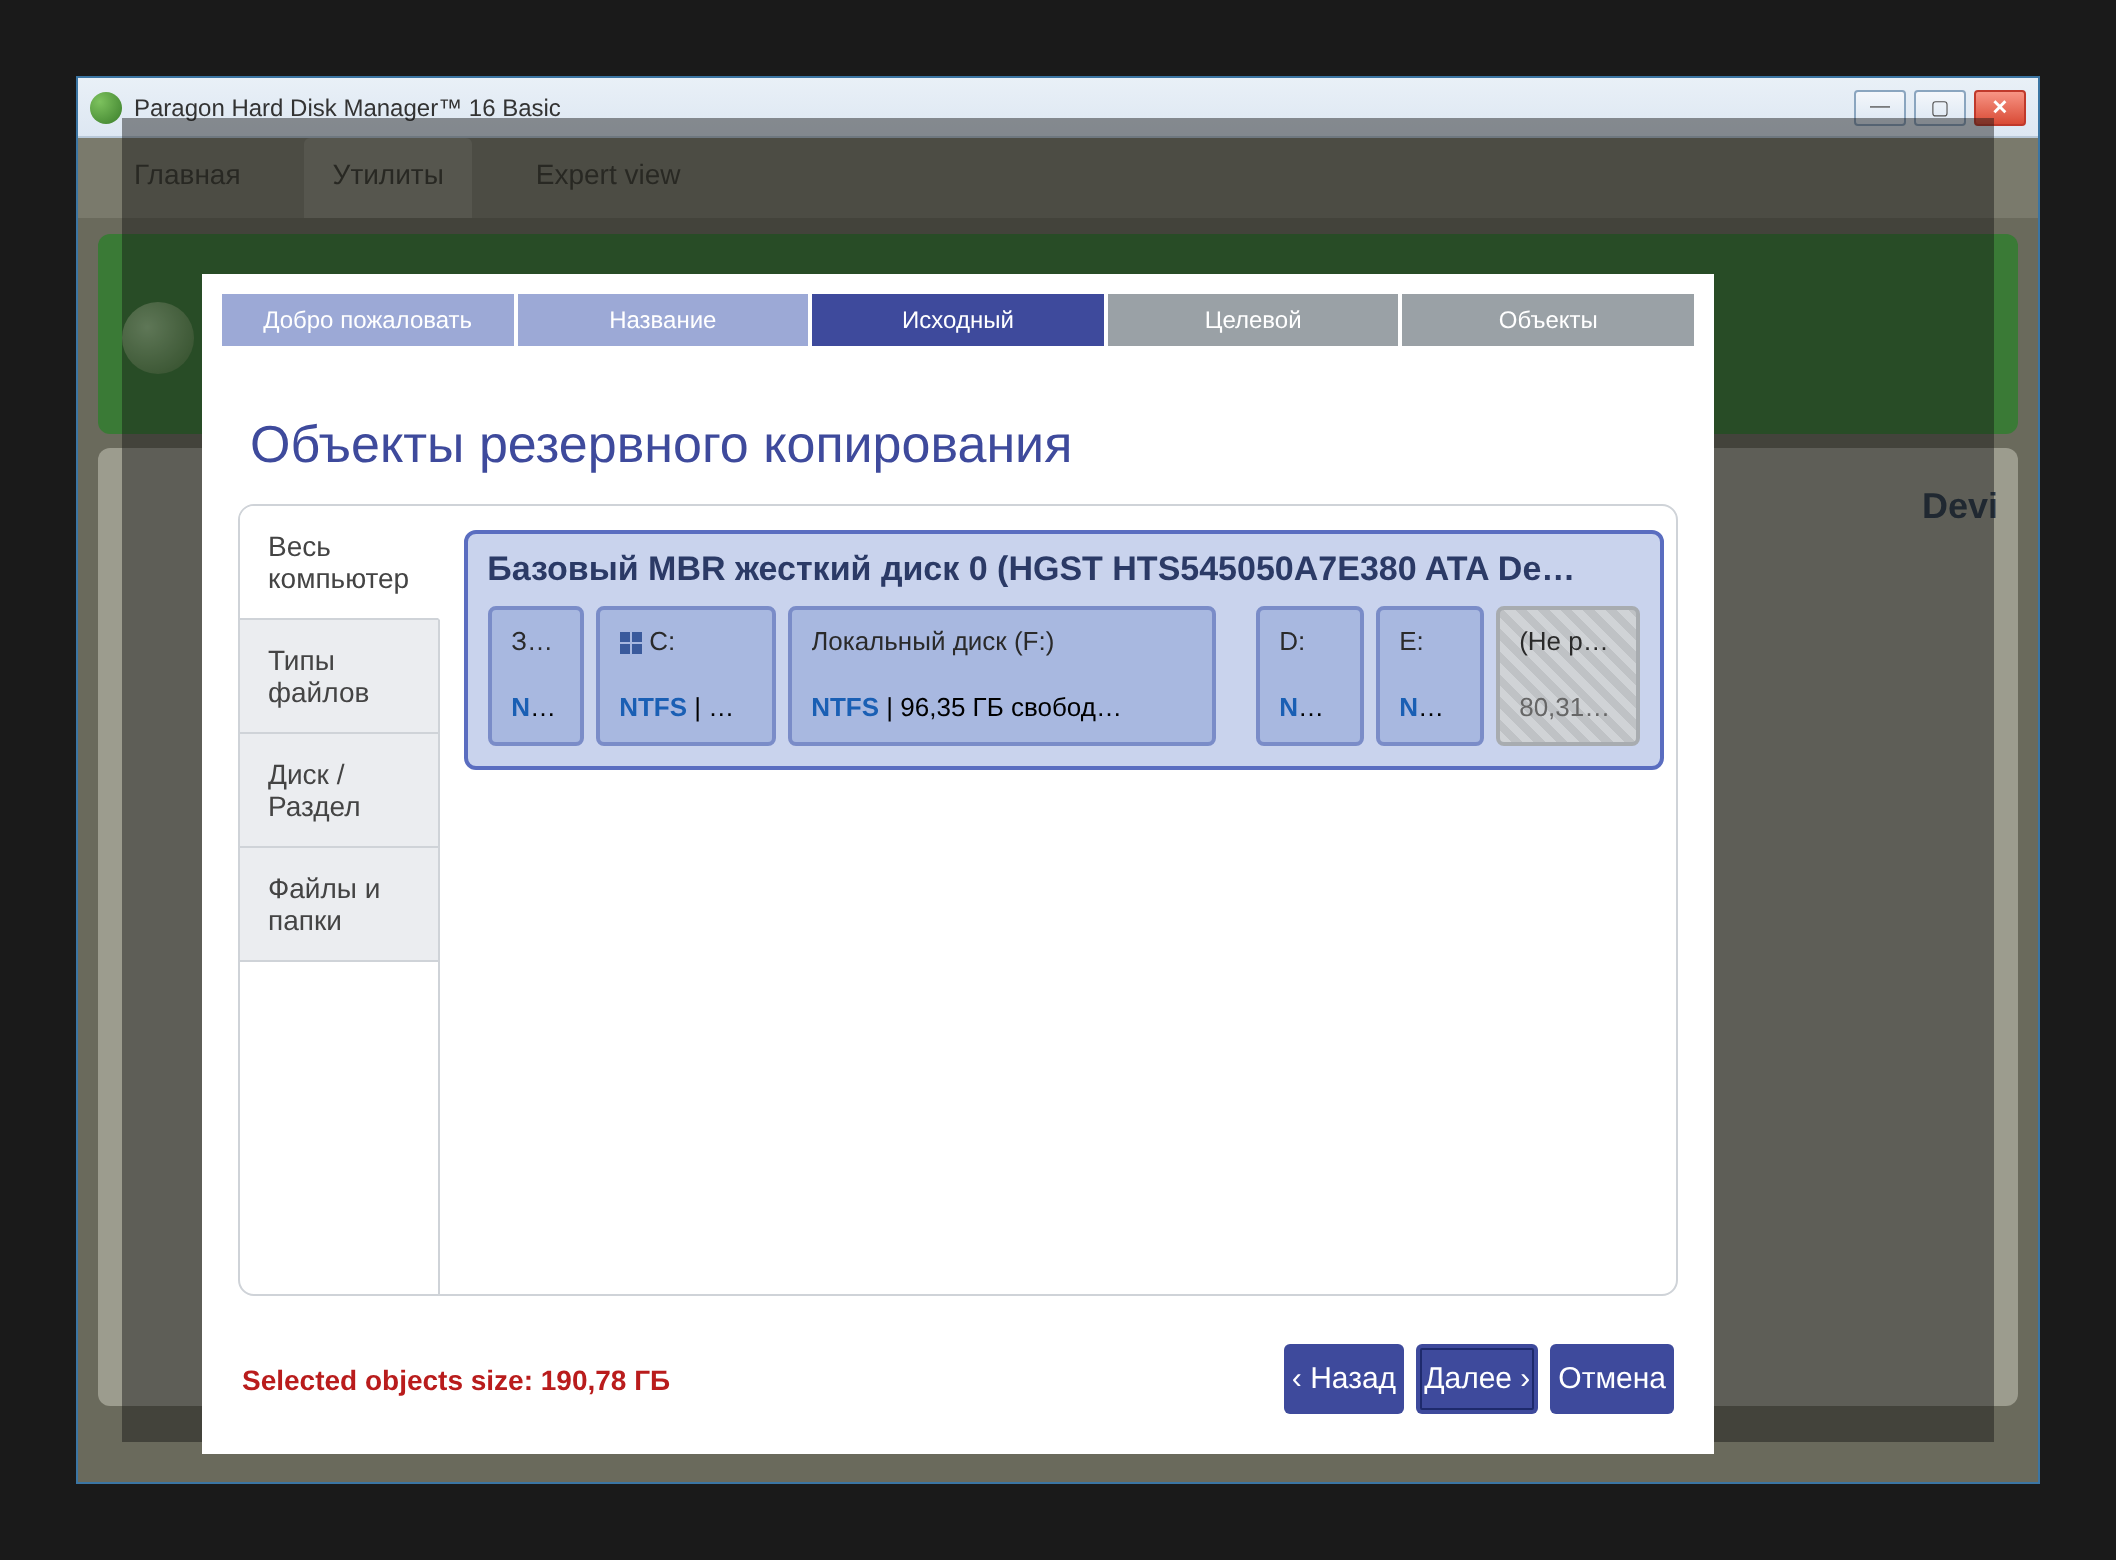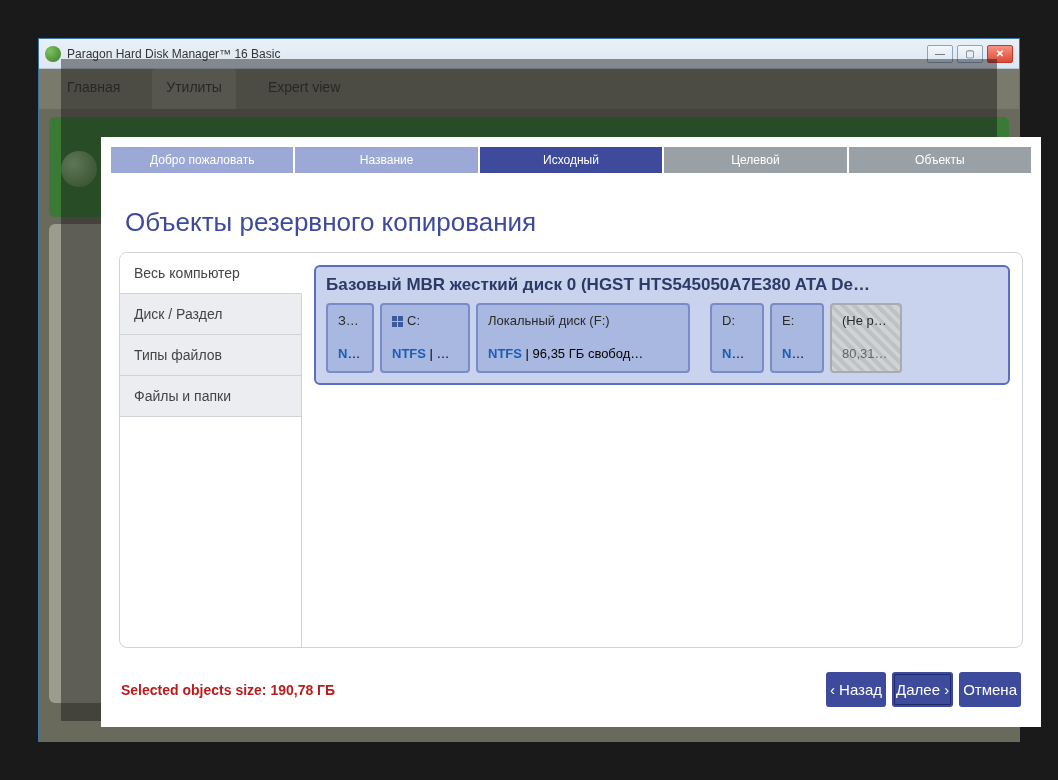--- a/index.html
+++ b/index.html
@@ -74,21 +74,21 @@
   color: #2a3a4a; font-weight: 600; font-size: 18px;
 }
 .overlay {
   position: absolute;
   top: 20px; left: 22px; right: 22px; bottom: 20px;
   background: rgba(20,20,20,0.45);
 }
 .dialog {
   position: absolute;
   top: 98px; left: 62px;
-  width: 940px; height: 590px;
+  width: 756px; height: 590px;
   background: #fff;
   display: flex; flex-direction: column;
 }
 .steps {
   display: flex; height: 26px;
   margin: 10px 10px 0;
   gap: 2px;
 }
 .step {
   flex: 1;
@@ -223,22 +223,22 @@
         <div class="step done">Добро пожаловать</div>
         <div class="step done">Название</div>
         <div class="step active">Исходный</div>
         <div class="step pending">Целевой</div>
         <div class="step pending">Объекты</div>
       </div>
     <div class="page-title">Объекты резервного копирования</div>
     <div class="content-box">
       <div class="sidebar" id="sidebar">
           <div class="sidebar-item active">Весь компьютер</div>
+          <div class="sidebar-item">Типы файлов</div>
           <div class="sidebar-item">Диск / Раздел</div>
-          <div class="sidebar-item">Типы файлов</div>
           <div class="sidebar-item">Файлы и папки</div>
           <div class="sidebar-fill"></div>
         </div>
       <div class="disk-area">
         <div class="disk-box">
           <div class="disk-title">Базовый MBR жесткий диск 0 (HGST HTS545050A7E380 ATA De…</div>
           <div class="partitions" id="partitions">
               <div class="part" style="width: 48px;">
                 <div class="part-label">За…</div>
                 <div class="part-sub"><span class="fs">NT…</span></div>

